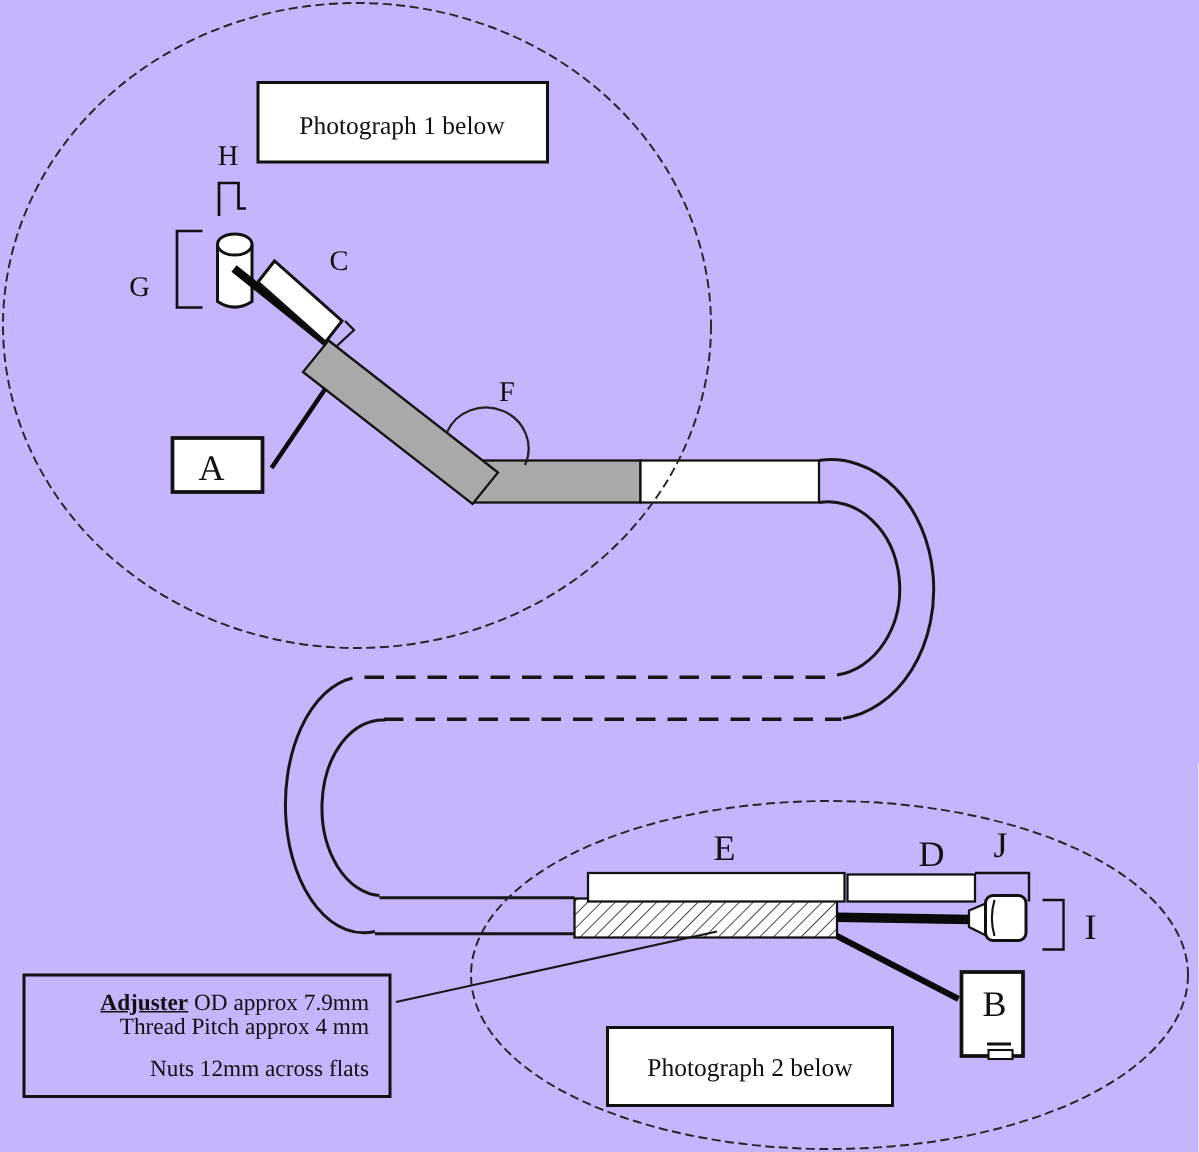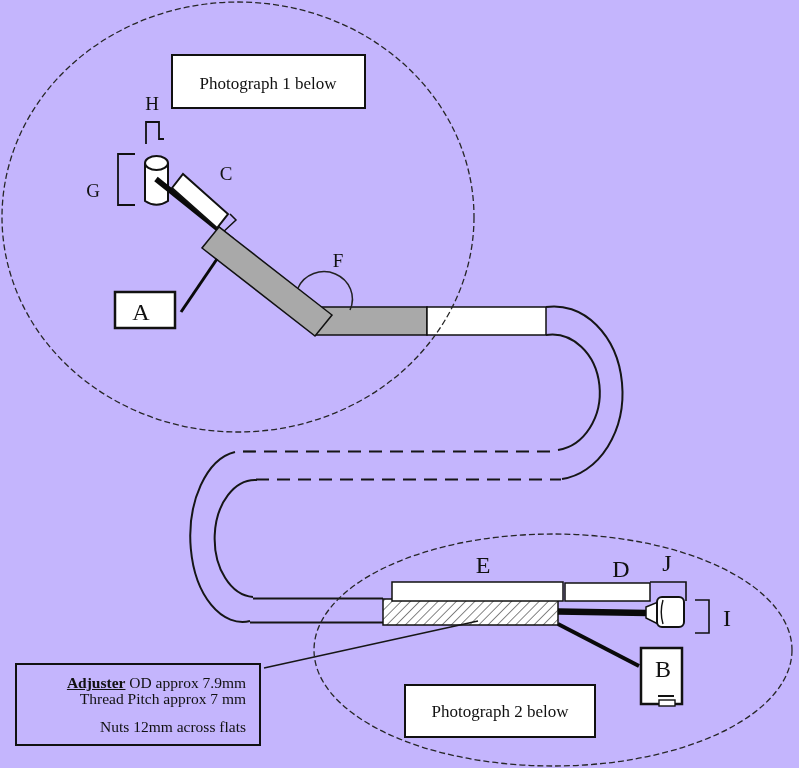--- a/index.html
+++ b/index.html
@@ -8,21 +8,21 @@
     width:799px; height:768px;
     background:#c4b5fd;
     font-family:"Liberation Serif", serif;
     overflow:hidden;
   }
   svg text { font-family:"Liberation Serif", serif; fill:#111; }
   .lbl-s { font-size:19px; text-anchor:middle; }
   .lbl-l { font-size:24px; text-anchor:middle; }
   .box-cap { font-size:17px; text-anchor:middle; }
   .note-box {
-    position:absolute; left:15px; top:663px;
+    position:absolute; left:15px; top:649px;
     width:246px; height:83px;
     border:2px solid #111; box-sizing:border-box;
     text-align:right; color:#111;
     font-size:15.5px; line-height:16px;
     padding:10px 13px 0 0;
   }
   .note-box .term { font-weight:bold; text-decoration:underline; }
   .note-line3 { margin-top:12px;padding-left:20px; }
 </style>
 </head>
@@ -114,17 +114,17 @@
     <text x="667" y="571" class="lbl-l">J</text>
     <text x="727" y="626" class="lbl-l">I</text>
     <text x="663" y="677" class="lbl-l">B</text>
   </svg>
 
   
   <div class="note-box">
     <div>
       <span class="term">Adjuster</span><span> OD approx 7.9mm</span>
     </div>
-    <div>Thread Pitch approx 7 mm</div>
+    <div>Thread Pitch approx 4 mm</div>
     <div class="note-line3">Nuts 12mm across flats</div>
   </div>
 
 </div>
 
 </body></html>

